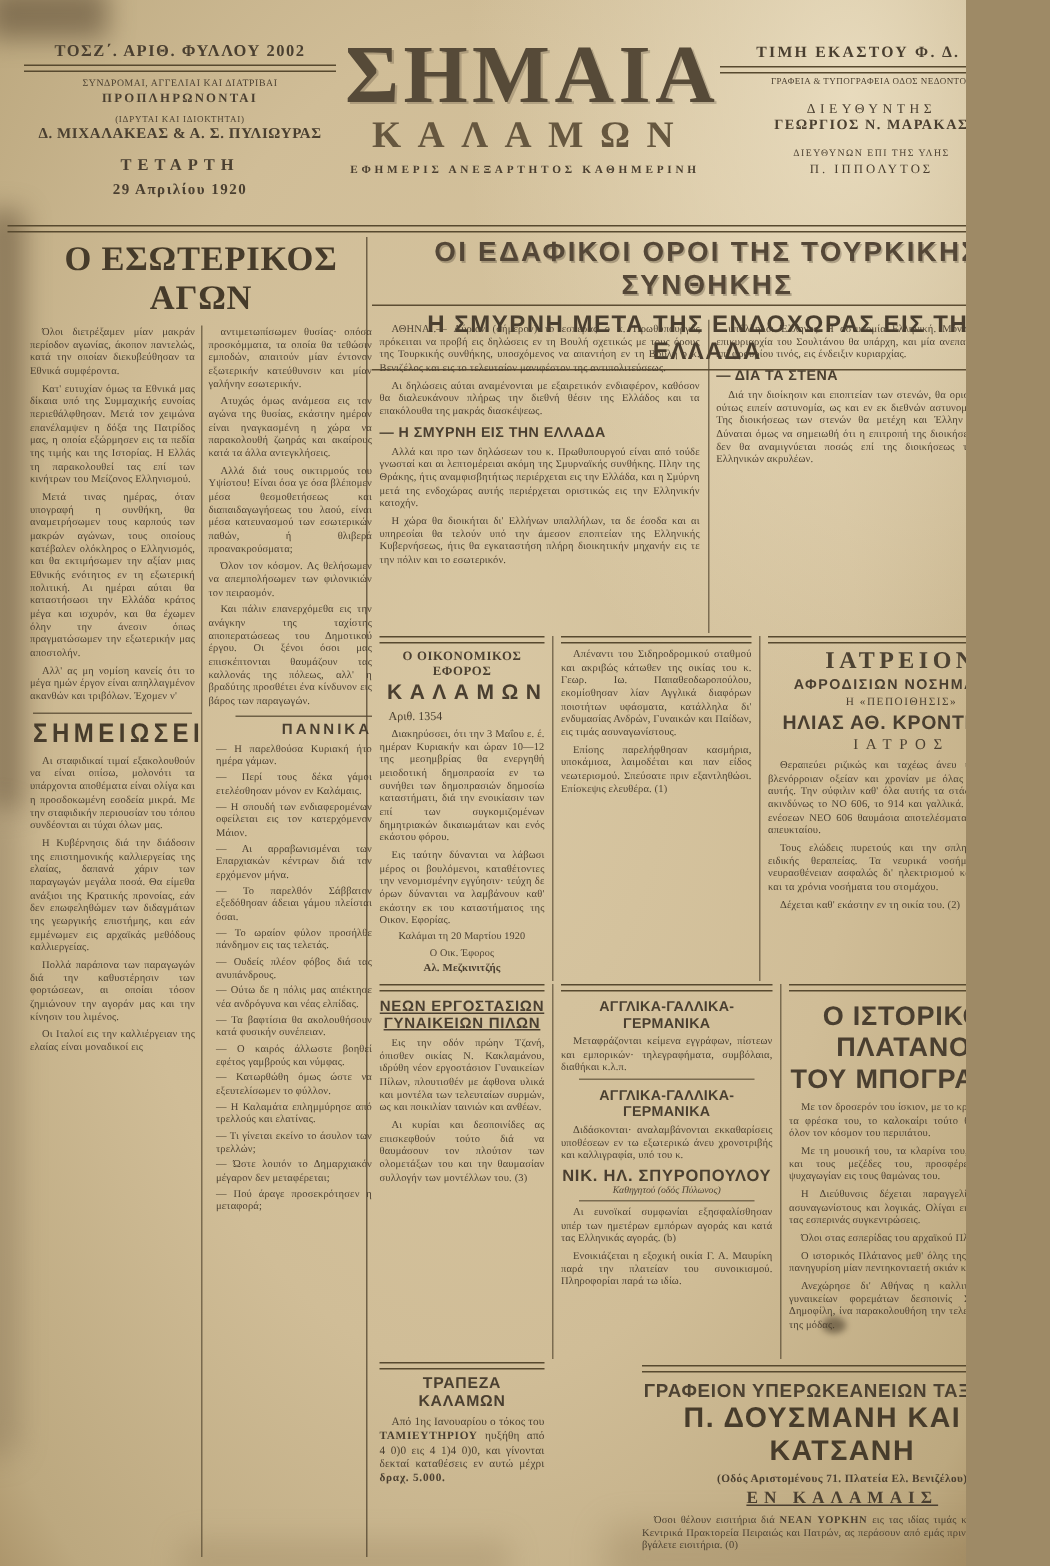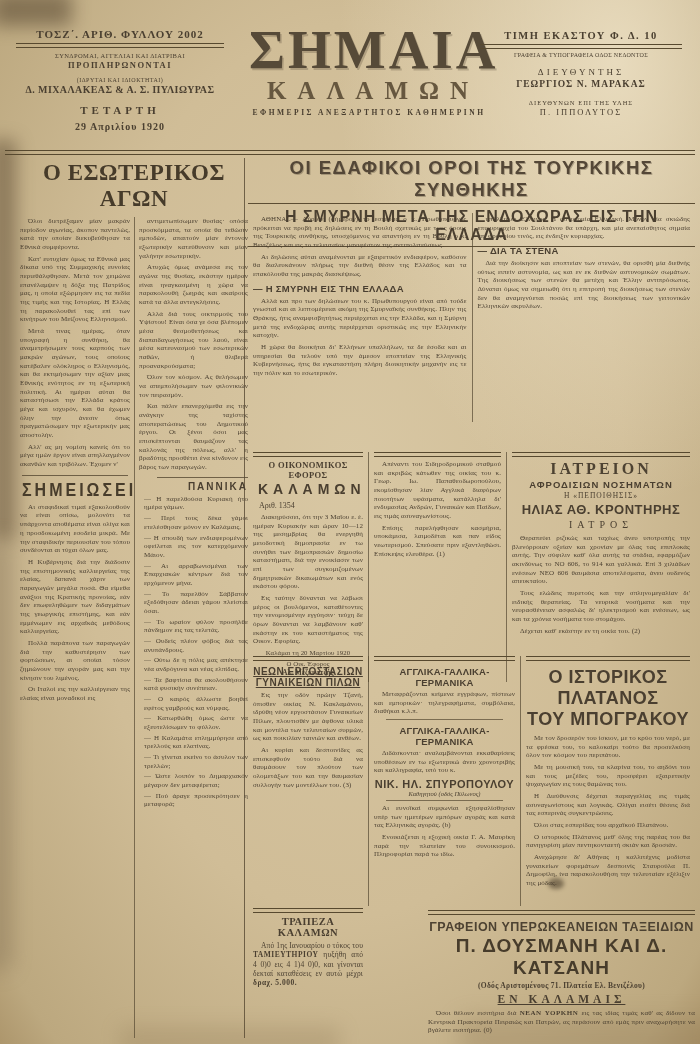--- a/index.html
+++ b/index.html
@@ -1,18 +1,18 @@
 <!DOCTYPE html>
 <html><head>
 <meta charset="utf-8">
 <style>
   html,body{margin:0;padding:0;background:#a8placeholder;}
   body{background:#9e8a66;}
   #paper{
-    position:relative;width:700px;height:1044px;overflow:hidden;
+    position:relative;width:644px;height:1044px;overflow:hidden;
     font-family:"Liberation Serif","DejaVu Serif",serif;color:#4a3f30;
     background:
       radial-gradient(ellipse at 88% 6%, rgba(238,226,198,.85), rgba(238,226,198,0) 32%),
       radial-gradient(ellipse at 50% 45%, #d8c7a3 0%, #d0bd97 55%, #bca87f 92%, #ad966c 100%);
   }
   .stain{position:absolute;pointer-events:none;}
   .s1{left:-10px;top:140px;width:26px;height:400px;background:#54422c;opacity:.5;filter:blur(9px);}
   .s2{left:-12px;top:540px;width:22px;height:430px;background:#63503a;opacity:.35;filter:blur(11px);}
   .s3{left:-8px;top:-8px;width:80px;height:34px;background:#4a3a26;opacity:.5;filter:blur(9px);}
   .s4{right:-20px;bottom:-14px;width:260px;height:40px;background:#8a734f;opacity:.3;filter:blur(12px);}
@@ -25,21 +25,21 @@
   
   .hdr-left{left:8px;top:28px;width:224px;text-align:center;}
   .issue{font-weight:bold;font-size:11px;letter-spacing:1px;}
   .hdr-left .hr2{margin:3px 8px 4px;}
   .subline{font-size:6.5px;letter-spacing:.4px;}
   .prepaid{font-size:8.5px;font-weight:bold;letter-spacing:1.5px;margin-top:1px;}
   .founders-label{font-size:6px;margin-top:7px;letter-spacing:.5px;}
   .founders{font-size:10px;font-weight:bold;letter-spacing:.4px;margin-top:1px;text-align:center;}
   .weekday{font-size:11px;font-weight:bold;letter-spacing:4px;margin-top:9px;}
   .date{font-size:10px;font-weight:bold;letter-spacing:1px;margin-top:5px;}
-  .hdr-center{left:230px;top:24px;width:240px;text-align:center;margin-left:19px;}
+  .hdr-center{left:230px;top:24px;width:240px;text-align:center;}
   .nameplate{font-size:55px;font-weight:bold;letter-spacing:3px;line-height:.95;color:#564a38;text-shadow:1.5px 1.5px 0 rgba(70,58,42,.25);}
   .nameplate-city{font-size:25px;font-weight:bold;letter-spacing:11px;color:#66573f;margin-top:1px;text-indent:8px;}
   .tagline{font-size:7.5px;font-weight:bold;letter-spacing:2.5px;margin-top:3px;}
   .hdr-right{left:470px;top:30px;width:222px;text-align:center;}
   .price{font-size:10.5px;font-weight:bold;letter-spacing:1.5px;}
   .hdr-right .hr2{margin:3px 10px 3px;}
   .offices{font-size:6px;letter-spacing:.3px;}
   .dir-label{font-size:9px;letter-spacing:3px;margin-top:9px;}
   .director{font-size:9.5px;font-weight:bold;letter-spacing:1px;margin-top:2px;}
   .ed-label{font-size:6.5px;letter-spacing:1px;margin-top:10px;}
@@ -60,21 +60,21 @@
   
   .main-head{left:248px;top:157px;width:447px;text-align:center;}
   .headline{font-family:"Liberation Sans","DejaVu Sans",sans-serif;font-weight:bold;font-size:18.5px;letter-spacing:1.5px;color:#544737;text-shadow:1px 1px 0 rgba(84,71,55,.35);}
   .main-head .hr1{margin-top:2px;}
   .subheadline{font-family:"Liberation Sans","DejaVu Sans",sans-serif;font-weight:bold;font-size:16px;letter-spacing:1px;margin-top:4px;color:#4a3f30;}
   .main-cols{left:248px;top:213px;width:447px;height:209px;display:flex;overflow:hidden;}
   .mc{width:50%;padding:2px 5px 0;overflow:hidden;box-sizing:border-box;}
   .mc+.mc{border-left:1px solid rgba(86,72,50,.7);}
   .xhead{font-family:"Liberation Sans","DejaVu Sans",sans-serif;font-weight:bold;font-size:9.5px;margin:4px 0 3px;text-indent:0;text-align:left;letter-spacing:.3px;}
   
-  .row2{left:248px;top:424px;width:447px;height:230px;display:flex;overflow:hidden;margin-top:28px;}
+  .row2{left:248px;top:424px;width:447px;height:230px;display:flex;overflow:hidden;}
   .row3{left:248px;top:656px;width:447px;height:250px;display:flex;overflow:hidden;}
   .rc{padding:0 5px;overflow:hidden;box-sizing:border-box;}
   .rc+.rc{border-left:1px solid rgba(86,72,50,.7);}
   .w1{width:120px;}.w2{width:138px;}.wf{flex:1;}
   .w1b{width:120px;}.w2b{width:152px;}
   .sect-rule{height:3px;border-top:1px solid #57492f;border-bottom:1px solid #57492f;margin-bottom:3px;}
   .eph-t1{font-weight:bold;font-size:8.5px;text-align:center;letter-spacing:.4px;}
   .eph-t2{font-family:"Liberation Sans","DejaVu Sans",sans-serif;font-weight:bold;font-size:14px;letter-spacing:5px;text-align:center;margin:1px 0 4px;text-indent:5px;}
   .eph-num{font-size:8px;text-indent:6px;margin:2px 0 3px;}
   .foot-c{font-size:6.8px;text-align:center;text-indent:0;margin:2px 0 1px;}
@@ -88,21 +88,21 @@
   .clinic-role{font-size:10px;letter-spacing:5px;margin:2px 0 4px;}
   .hats-head{text-align:center;padding-top:2px;margin-bottom:3px;}
   .hats-t{font-family:"Liberation Sans","DejaVu Sans",sans-serif;font-weight:bold;font-size:10px;letter-spacing:.5px;text-decoration:underline;}
   .lang-t{font-family:"Liberation Sans","DejaVu Sans",sans-serif;font-weight:bold;font-size:9.5px;text-align:center;letter-spacing:.2px;padding-top:2px;margin-bottom:2px;}
   .lang-name{font-family:"Liberation Sans","DejaVu Sans",sans-serif;font-weight:bold;font-size:11px;text-align:center;margin-top:2px;letter-spacing:.5px;}
   .lang-sub{font-size:6.5px;font-style:italic;text-align:center;margin-bottom:3px;}
   .lang-hr{border-top:1px solid rgba(86,72,50,.7);margin:3px 12px 3px;}
   .plat-head{text-align:center;padding-top:3px;margin-bottom:4px;}
   .plat-t{font-family:"Liberation Sans","DejaVu Sans",sans-serif;font-weight:bold;font-size:18px;letter-spacing:.5px;}
   .bank{left:248px;top:908px;width:120px;padding:0 5px;box-sizing:border-box;}
-  .bank-title{font-family:Liberation Serif, serif;font-weight:bold;font-size:10.5px;text-align:center;letter-spacing:.5px;margin:2px 0 3px;}
+  .bank-title{font-family:Liberation Sans, sans-serif;font-weight:bold;font-size:10.5px;text-align:center;letter-spacing:.5px;margin:2px 0 3px;}
   .bank p{font-size:7.5px;}
   .bold-inline{font-weight:bold;letter-spacing:.5px;}
   .travel{left:428px;top:910px;width:267px;text-align:center;}
   .travel .sect-rule{margin-bottom:5px;}
   .travel-t1{font-family:"Liberation Sans","DejaVu Sans",sans-serif;font-weight:bold;font-size:12.5px;letter-spacing:.5px;color:#4d4232;}
   .travel-t2{font-family:"Liberation Sans","DejaVu Sans",sans-serif;font-weight:bold;font-size:19px;letter-spacing:1px;margin-top:1px;color:#473c2b;}
   .travel-addr{font-size:7.5px;font-weight:bold;margin-top:2px;letter-spacing:.3px;}
   .travel-place{font-size:11.5px;font-weight:bold;letter-spacing:4px;margin-top:3px;text-decoration:underline;}
   .travel p{margin-top:4px;font-size:7px;text-align:justify;}
 </style>

